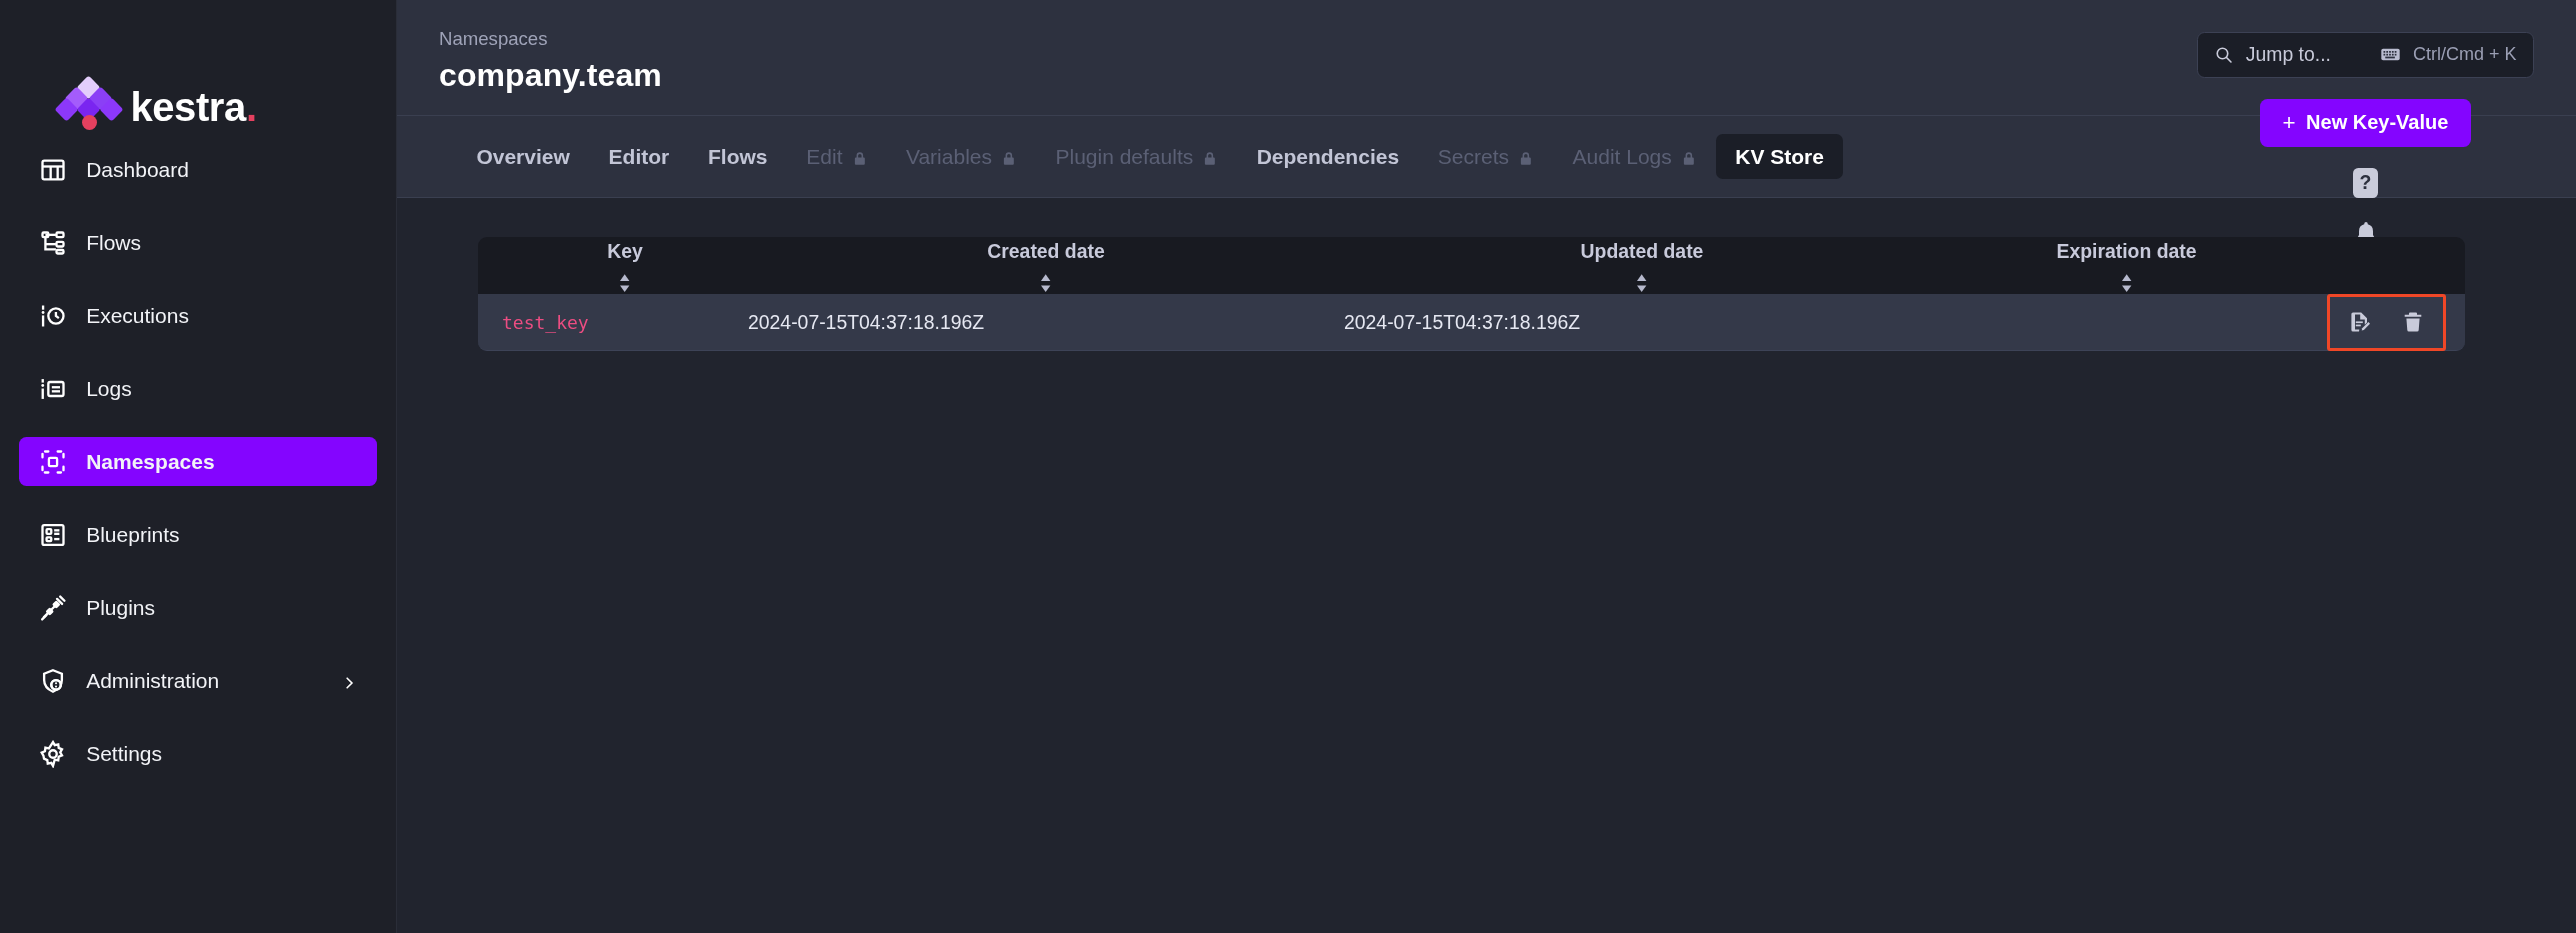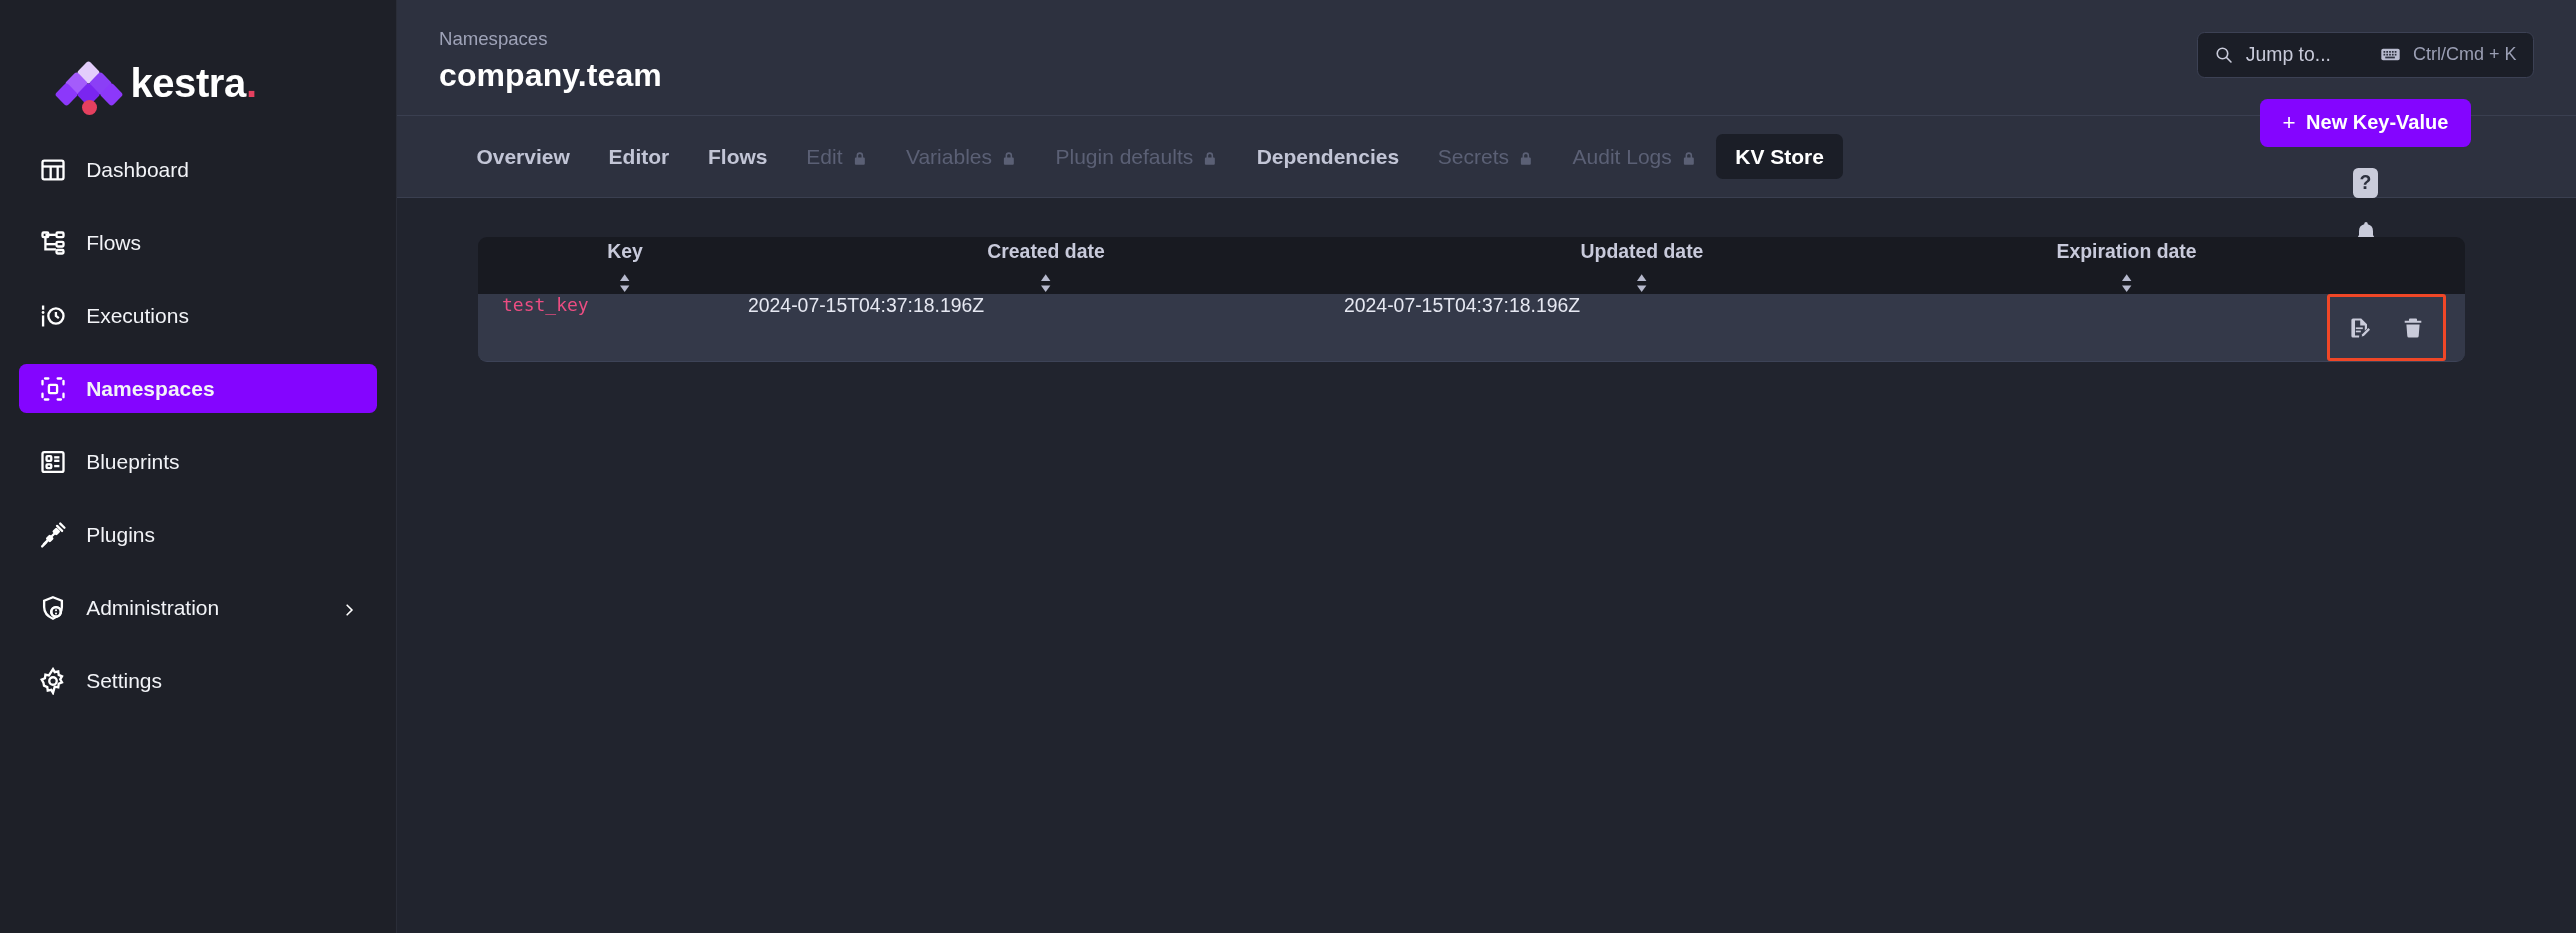--- a/index.html
+++ b/index.html
@@ -13,21 +13,21 @@
 
   
   .sidebar {
     width: 397px; height: 933px;
     background: #1e2028;
     border-right: 1.5px solid #2a2d38;
     flex: 0 0 397px;
     position: relative;
   }
   .logo-wrap {
-    display: flex; align-items: flex-start; gap: 19.4px;
+    display: flex; align-items: flex-end; gap: 19.4px;
     padding: 63px 0 0 66px;
     height: 127px;
   }
   .logo-mark { position: relative; width: 45px; height: 49px; flex: 0 0 45px; }
   .logo-mark i {
     position: absolute; display: block; width: 17px; height: 17px;
     border-radius: 3px; transform: rotate(45deg);
   }
   .logo-mark i.d1 { left: 14px; top: 0.7px;  background: #e3cdfb; }
   .logo-mark i.d2 { left: 2.2px;  top: 12px; background: #a45cfb; }
@@ -138,22 +138,22 @@
     flex-direction: column;
   }
   .th .sort { width: 13.4px; height: 19.4px; flex: 0 0 13.4px; display: block; }
   .c-key   { width: 246px; }
   .c-crt   { width: 596px; }
   .c-upd   { width: 596px; }
   .c-exp   { width: 373px; }
   .c-act   { flex: 1; display: flex; justify-content: flex-end; }
 
   .trow {
-    display: flex; 
-    height: 68px; background: #343949;
+    display: flex; align-items: center;
+    height: 57px; background: #343949;
     border-radius: 0 0 9px 9px;
     padding: 0 24px;
     border-bottom: 1.5px solid #3d4357;
   }
   .td { font-size: 19.4px; color: #e6e8f2; }
   .td.key {
     font-family: "DejaVu Sans Mono", monospace;
     color: #ec4d82; font-size: 18px;
   }
   .actions {
@@ -223,20 +223,33 @@
               <circle cx="14.5" cy="12" r="6.5"></circle>
               <path d="M14.5 8.5V12l2.5 1.8"></path>
               <circle cx="3.5" cy="9" r="1.2" fill="#fff" stroke="none"></circle>
               <line x1="3.5" y1="3" x2="3.5" y2="6.6"></line>
               <line x1="3.5" y1="11.5" x2="3.5" y2="21"></line>
             </svg>
         </span>
         <span>Executions</span>
       </div>
 
+      <div class="nav-item">
+        <span class="ico">
+          <svg viewBox="0 0 24 24" fill="none" stroke="#fff" stroke-width="2">
+              <rect x="8" y="6" width="13" height="12" rx="1.5"></rect>
+              <line x1="11" y1="10.5" x2="18" y2="10.5"></line>
+              <line x1="11" y1="14" x2="18" y2="14"></line>
+              <circle cx="3.2" cy="9" r="1.2" fill="#fff" stroke="none"></circle>
+              <line x1="3.2" y1="3.5" x2="3.2" y2="6.5"></line>
+              <line x1="3.2" y1="11.6" x2="3.2" y2="20.5"></line>
+            </svg>
+        </span>
+        <span>Logs</span>
+      </div>
 
       <div class="nav-item active">
         <span class="ico">
           <svg viewBox="0 0 24 24" fill="none" stroke="#fff" stroke-width="2" stroke-linecap="round">
             <path d="M3 8V5a2 2 0 0 1 2-2h3" stroke-dasharray="3 3"></path>
             <path d="M16 3h3a2 2 0 0 1 2 2v3" stroke-dasharray="3 3"></path>
             <path d="M21 16v3a2 2 0 0 1-2 2h-3" stroke-dasharray="3 3"></path>
             <path d="M8 21H5a2 2 0 0 1-2-2v-3" stroke-dasharray="3 3"></path>
             <rect x="8.5" y="8.5" width="7" height="7" rx="1"></rect>
           </svg>

